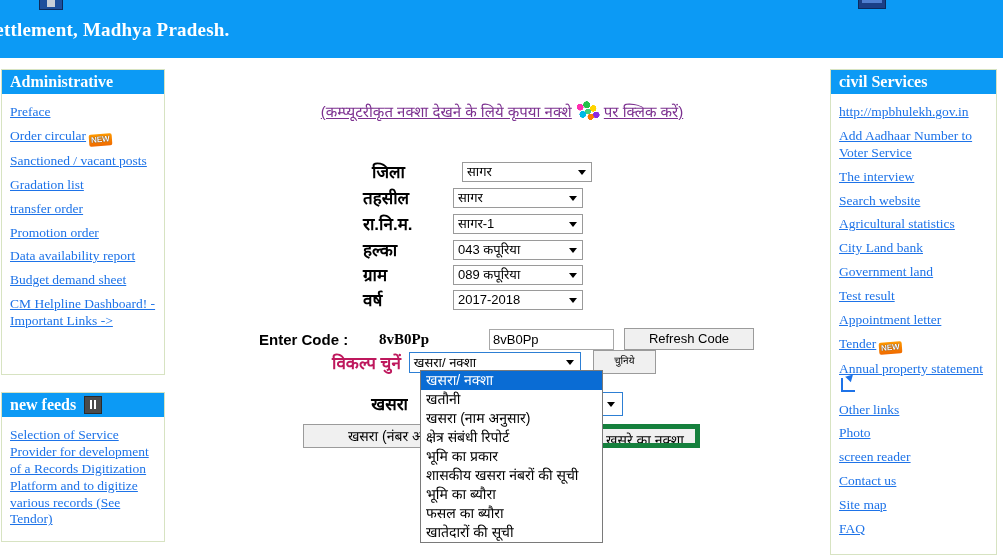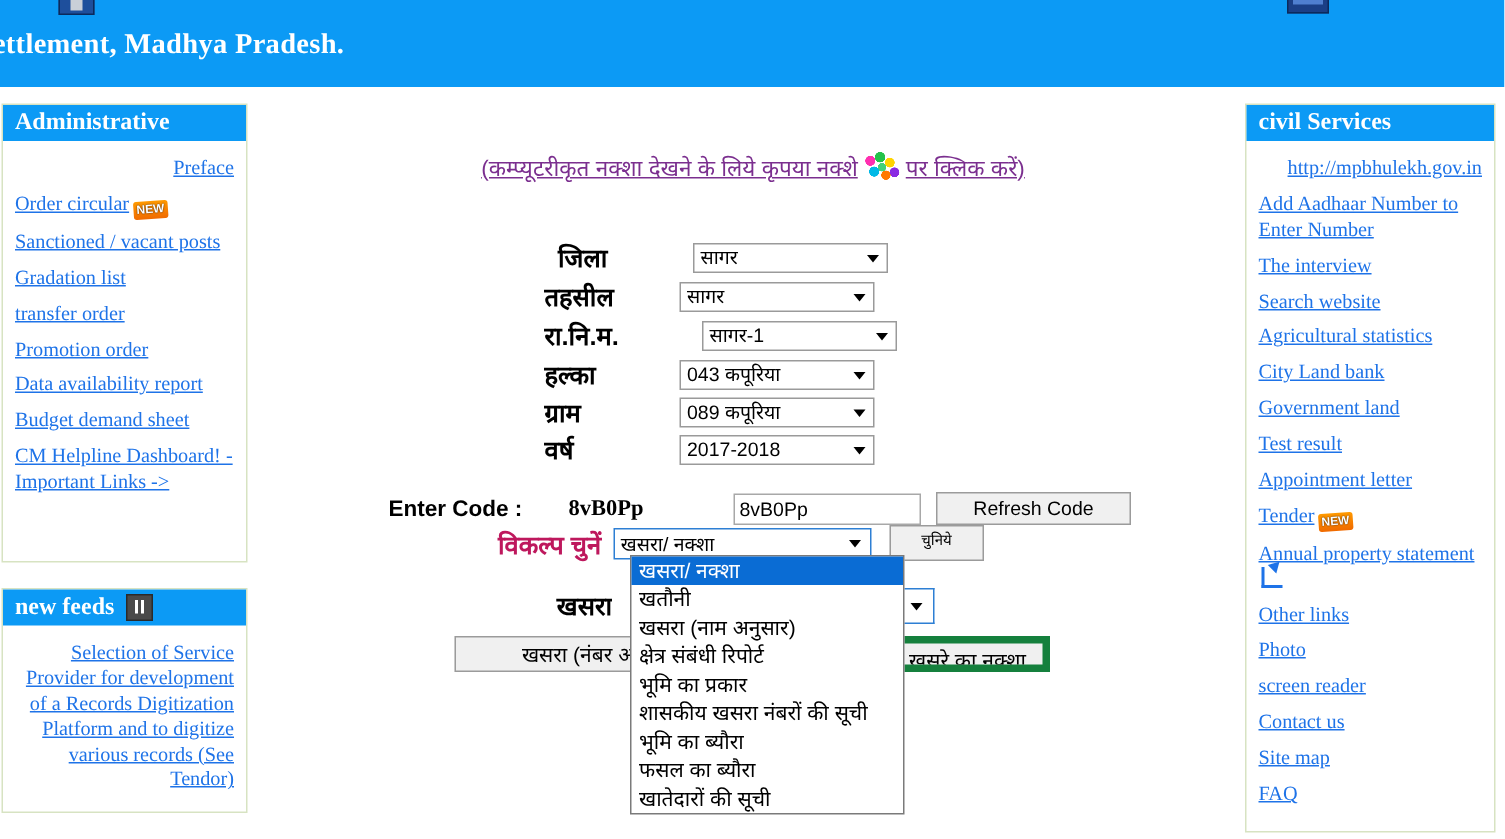--- a/index.html
+++ b/index.html
@@ -52,21 +52,21 @@
   }
   .panel-body{padding:4px 8px 8px 8px;}
   .panel-body a{
     display:block;
     color:#1e73e8;
     text-decoration:underline;
     font-size:13.5px;
     line-height:1.25;
     margin:7px 0 0 0;
   }
-  .panel-body a:first-child{margin-top:6px;text-align:right;}
+  .panel-body a:first-child{margin-top:6px;}
   .newbadge{
     display:inline-block;vertical-align:-2px;margin-left:3px;
     background:linear-gradient(#ff9a00,#f06a00);
     color:#fff;font-family:"Liberation Sans",sans-serif;
     font-size:8px;font-weight:bold;line-height:10px;
     padding:1px 2px;border-radius:2px;
     text-shadow:0 0 1px #000;
     transform:rotate(-4deg);
   }
   .extlink{
@@ -262,21 +262,21 @@
   </div>
   <div class="panel-body">
     <a href="#"><span>Selection of Service Provider for development of a Records Digitization Platform and to digitize various records (See Tendor)</span></a>
   </div>
 </div>
 
 <div id="right-panel" class="panel">
   <div class="panel-head">civil Services</div>
   <div class="panel-body">
     <a href="#"><span>http://mpbhulekh.gov.in</span></a>
-    <a href="#"><span>Add Aadhaar Number to Enter Number</span></a>
+    <a href="#"><span>Add Aadhaar Number to Voter Service</span></a>
     <a href="#"><span>The interview</span></a>
     <a href="#"><span>Search website</span></a>
     <a href="#"><span>Agricultural statistics</span></a>
     <a href="#"><span>City Land bank</span></a>
     <a href="#"><span>Government land</span></a>
     <a href="#"><span>Test result</span></a>
     <a href="#"><span>Appointment letter</span></a>
     <a href="#"><span>Tender</span><span class="newbadge">NEW</span></a>
     <a href="#"><span>Annual property statement </span><span class="extlink"></span></a>
     <a href="#"><span>Other links</span></a>
@@ -301,21 +301,21 @@
 </div>
 
 <div class="form-row" style="left:363px;top:186px;">
   <div class="form-label">तहसील</div>
   <div class="selwrap">
     <div class="selbox">सागर</div>
     <span class="arr"></span>
   </div>
 </div>
 
-<div class="form-row" style="left:363px;top:212px;gap:15px;">
+<div class="form-row" style="left:363px;top:212px;">
   <div class="form-label">रा.नि.म.</div>
   <div class="selwrap">
     <div class="selbox">सागर-1</div>
     <span class="arr"></span>
   </div>
 </div>
 
 <div class="form-row" style="left:363px;top:238px;">
   <div class="form-label">हल्का</div>
   <div class="selwrap">

